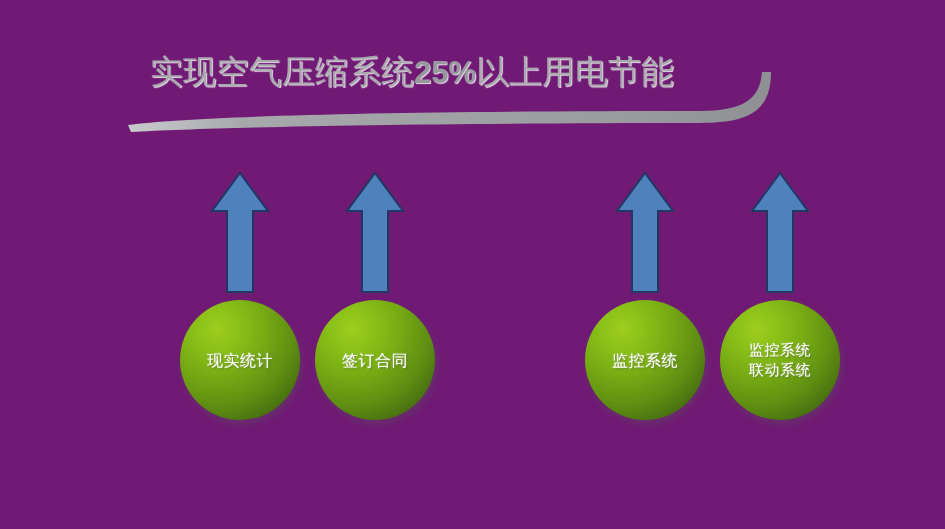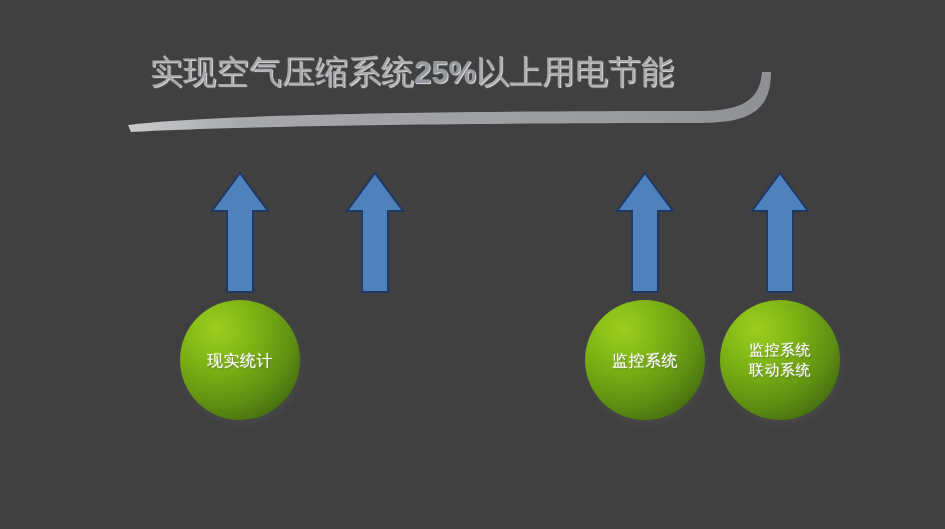--- a/index.html
+++ b/index.html
@@ -9,21 +9,21 @@
     background: #ffffff;
   }
   body {
     font-family: "Liberation Sans", "DejaVu Sans", sans-serif;
   }
 
   #slide {
     position: relative;
     width: 945px;
     height: 529px;
-    background: #404040;
+    background: #701a75;
     overflow: hidden;
   }
 
   
   #title-banner {
     position: absolute;
     left: 0;
     top: 28px;
     width: 945px;
     height: 120px;
@@ -168,20 +168,25 @@
           </div>
       </div>
     </div>
 
     <div class="node" style="left:265px;">
       <div class="arrow">
         <svg width="62" height="126" viewBox="0 0 62 126">
           <path d="M31 3 L59 41 L44 41 L44 122 L18 122 L18 41 L3 41 Z" fill="#4f81bd" stroke="#1f3864" stroke-width="2" stroke-linejoin="miter"></path>
         </svg>
       </div>
+      <div class="circle">
+        <div class="circle-label">
+            <span class="ln">签订合同</span>
+          </div>
+      </div>
     </div>
 
 
     <div class="node" style="left:535px;">
       <div class="arrow">
         <svg width="62" height="126" viewBox="0 0 62 126">
           <path d="M31 3 L59 41 L44 41 L44 122 L18 122 L18 41 L3 41 Z" fill="#4f81bd" stroke="#1f3864" stroke-width="2" stroke-linejoin="miter"></path>
         </svg>
       </div>
       <div class="circle">

